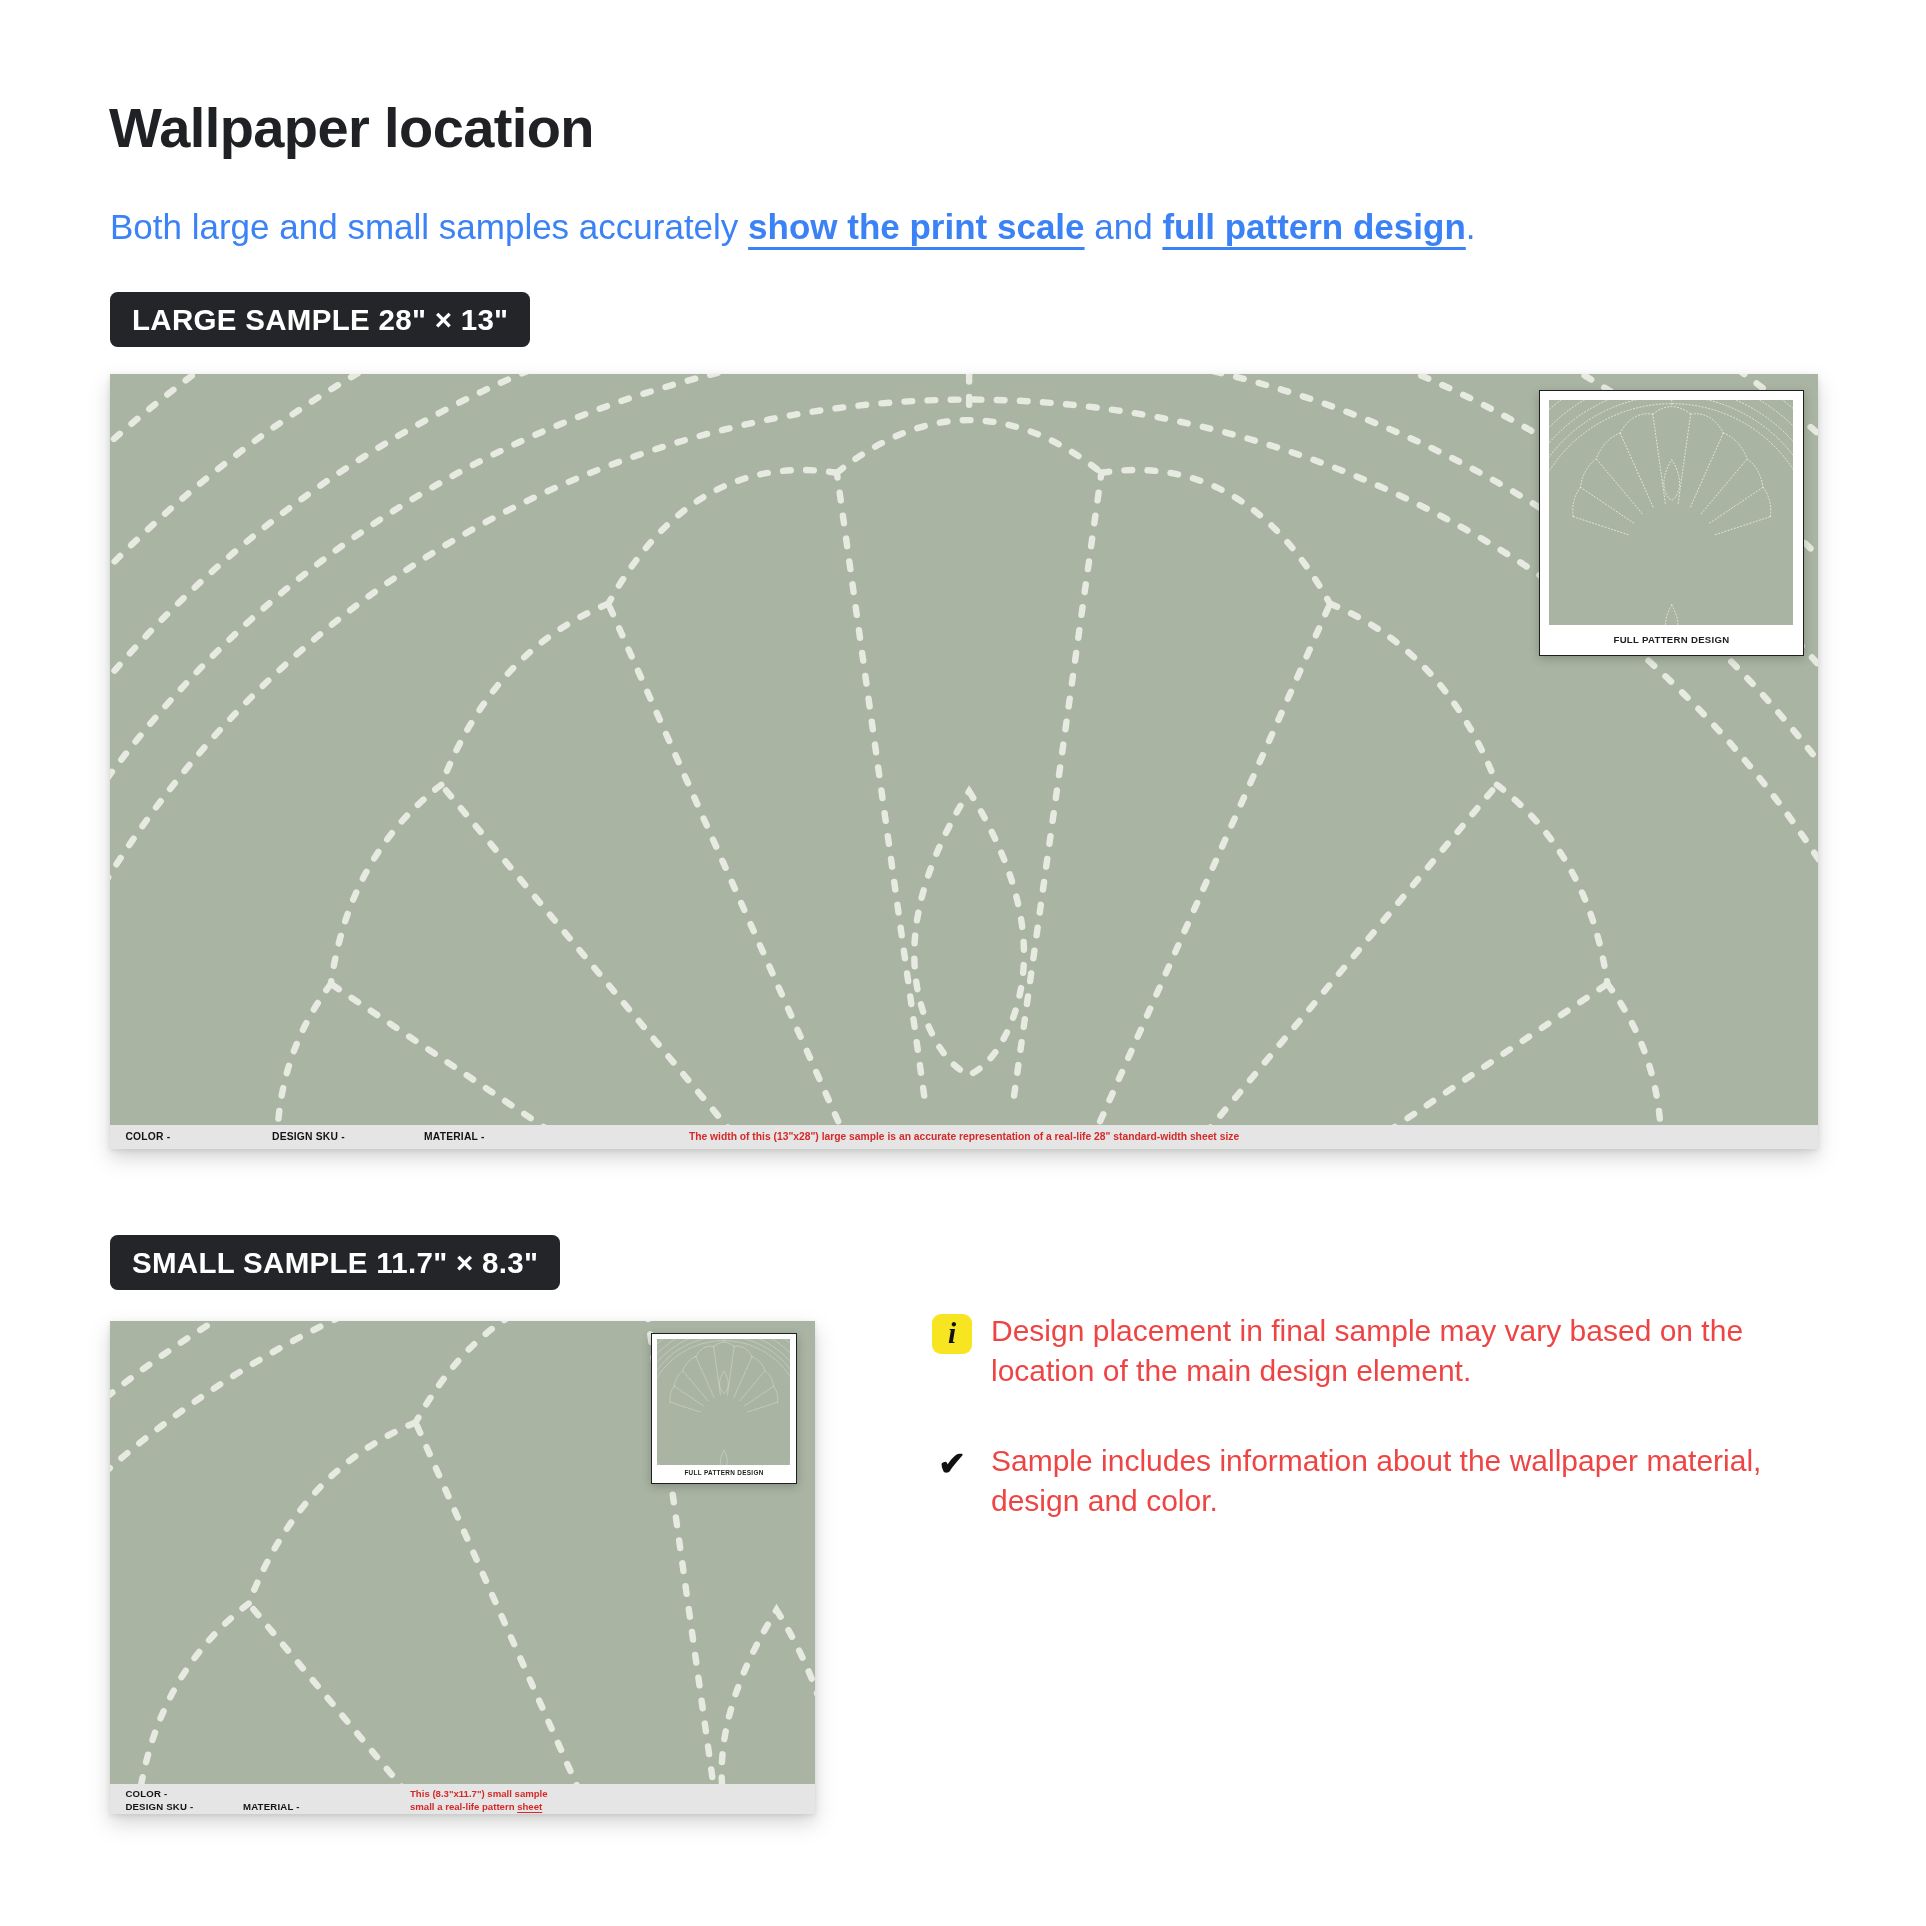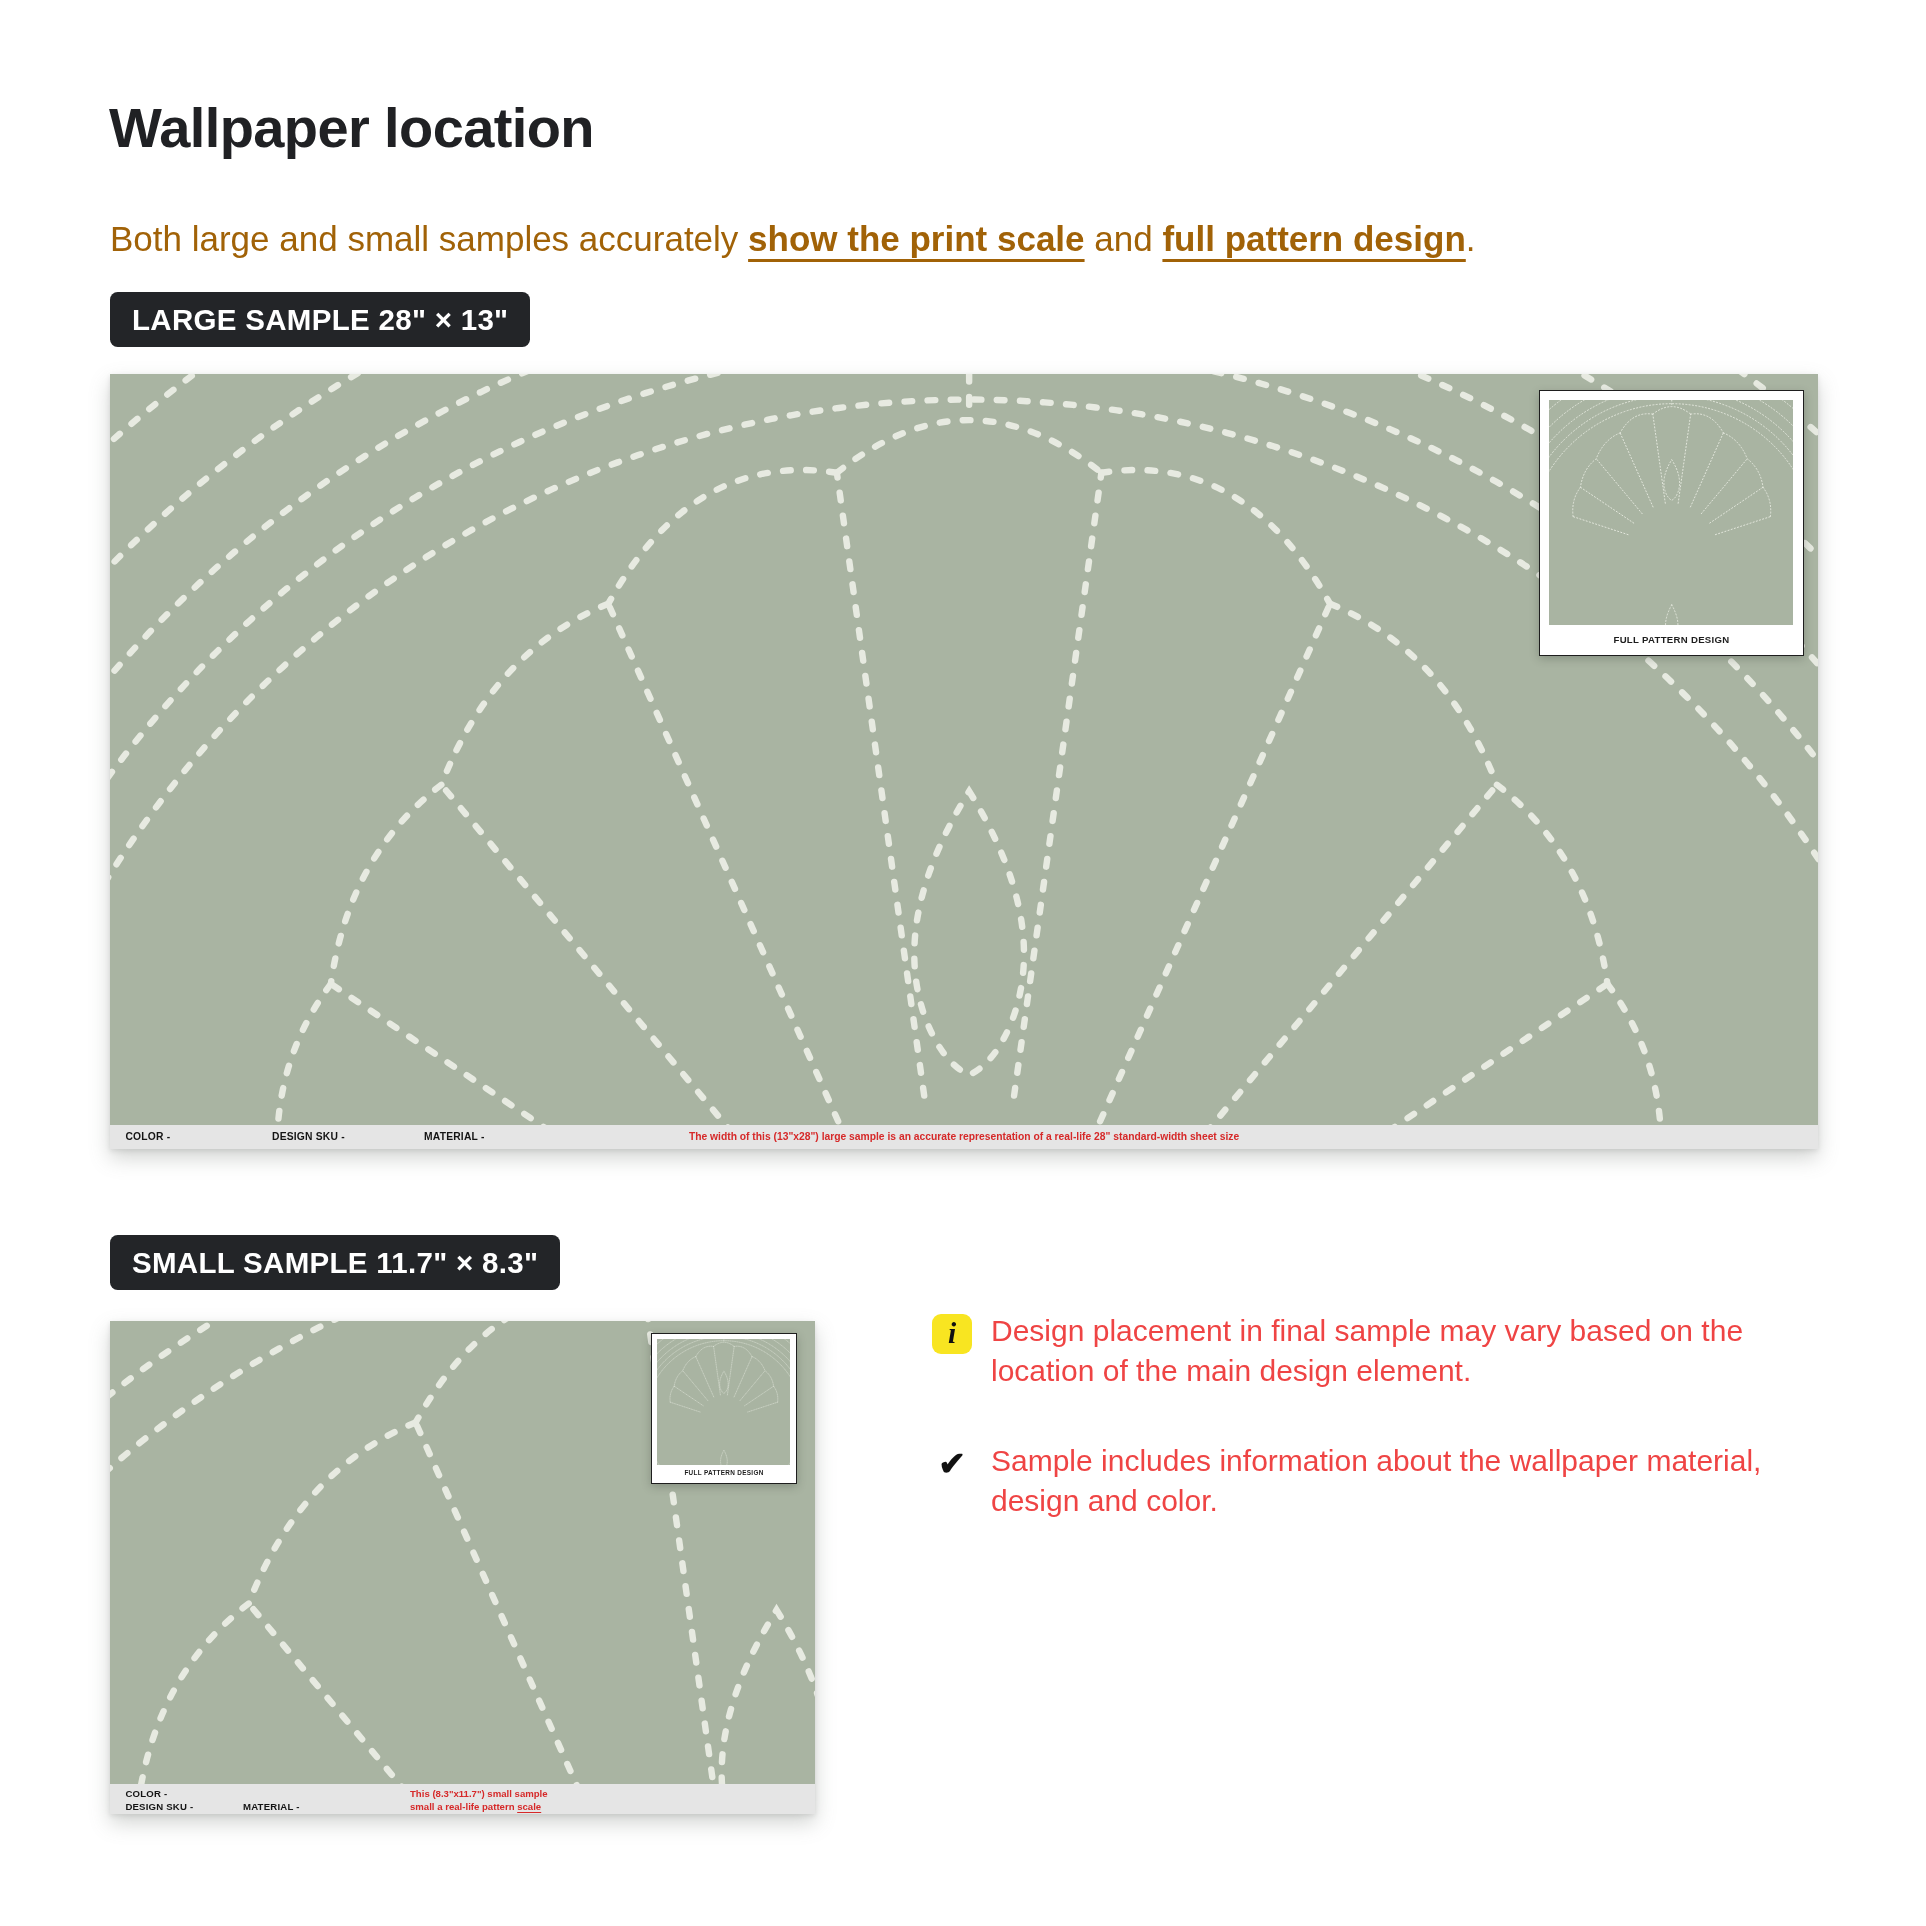--- a/index.html
+++ b/index.html
@@ -1,21 +1,21 @@
 <!DOCTYPE html>
 <html style="font-size:10.3px"><head>
 <meta charset="utf-8">
 <style>
   html,body{margin:0;padding:0;background:#ffffff;width:1926px;height:1926px;position:relative;
     font-family:"Liberation Sans", sans-serif;color:#202124;overflow:hidden;}
   .abs{position:absolute;}
 
   
   .page-title{left:109px;top:95px;font-size:56px;font-weight:700;letter-spacing:-0.6px;color:#202124;}
-  .page-subtitle{left:110px;top:219px;font-size:35px;font-weight:400;color:#a16207;white-space:nowrap;}
+  .page-subtitle{left:110px;top:207px;font-size:35px;font-weight:400;color:#3b82f6;white-space:nowrap;}
   .page-subtitle .emph{font-weight:700;text-decoration:underline;text-decoration-thickness:3.2px;text-underline-offset:7.7px;}
 
   
   .badge{background:#232528;color:#ffffff;font-size:29.5px;font-weight:700;letter-spacing:0.3px;
     height:55px;line-height:55px;padding:0 22px;border-radius:7.7px;display:inline-block;white-space:nowrap;}
   .badge-large{left:110px;top:292px;}
   .badge-small{left:110px;top:1235px;}
 
   
   .sheet{background:#ffffff;box-shadow:0 9px 19px rgba(110,116,108,.30),0 1.9px 5.1px rgba(0,0,0,.10);}
@@ -130,21 +130,21 @@
     <svg class="pattern" width="133" height="126" viewBox="0 0 1330 1266" preserveAspectRatio="xMidYMid slice">
       <use href="#decoScene"></use>
     </svg>
     <div class="cap">FULL PATTERN DESIGN</div>
   </div>
   <div class="sheet-footer footer-small">
     <span class="lbl" style="left:15.4px;top:3.2px;position:absolute">COLOR -</span>
     <span class="lbl" style="left:15.4px;top:16px;position:absolute">DESIGN SKU -</span>
     <span class="lbl" style="left:133px;top:16px;position:absolute">MATERIAL -</span>
     <span class="note" style="left:300px;top:3.2px">This (8.3"x11.7") small sample</span>
-    <span class="note" style="left:300px;top:16px"><span>small a real-life pattern </span><span class="u-red">scale</span></span>
+    <span class="note" style="left:300px;top:16px"><span>small a real-life pattern </span><span class="u-red">sheet</span></span>
   </div>
 </div>
 
 <div class="abs notes">
   <div class="note-item">
     <div class="note-icon icon-info">i</div>
     <div class="note-text">Design placement in final sample may vary based on the location of the main design element.</div>
   </div>
   <div class="note-item">
     <div class="note-icon icon-check">✔</div>

